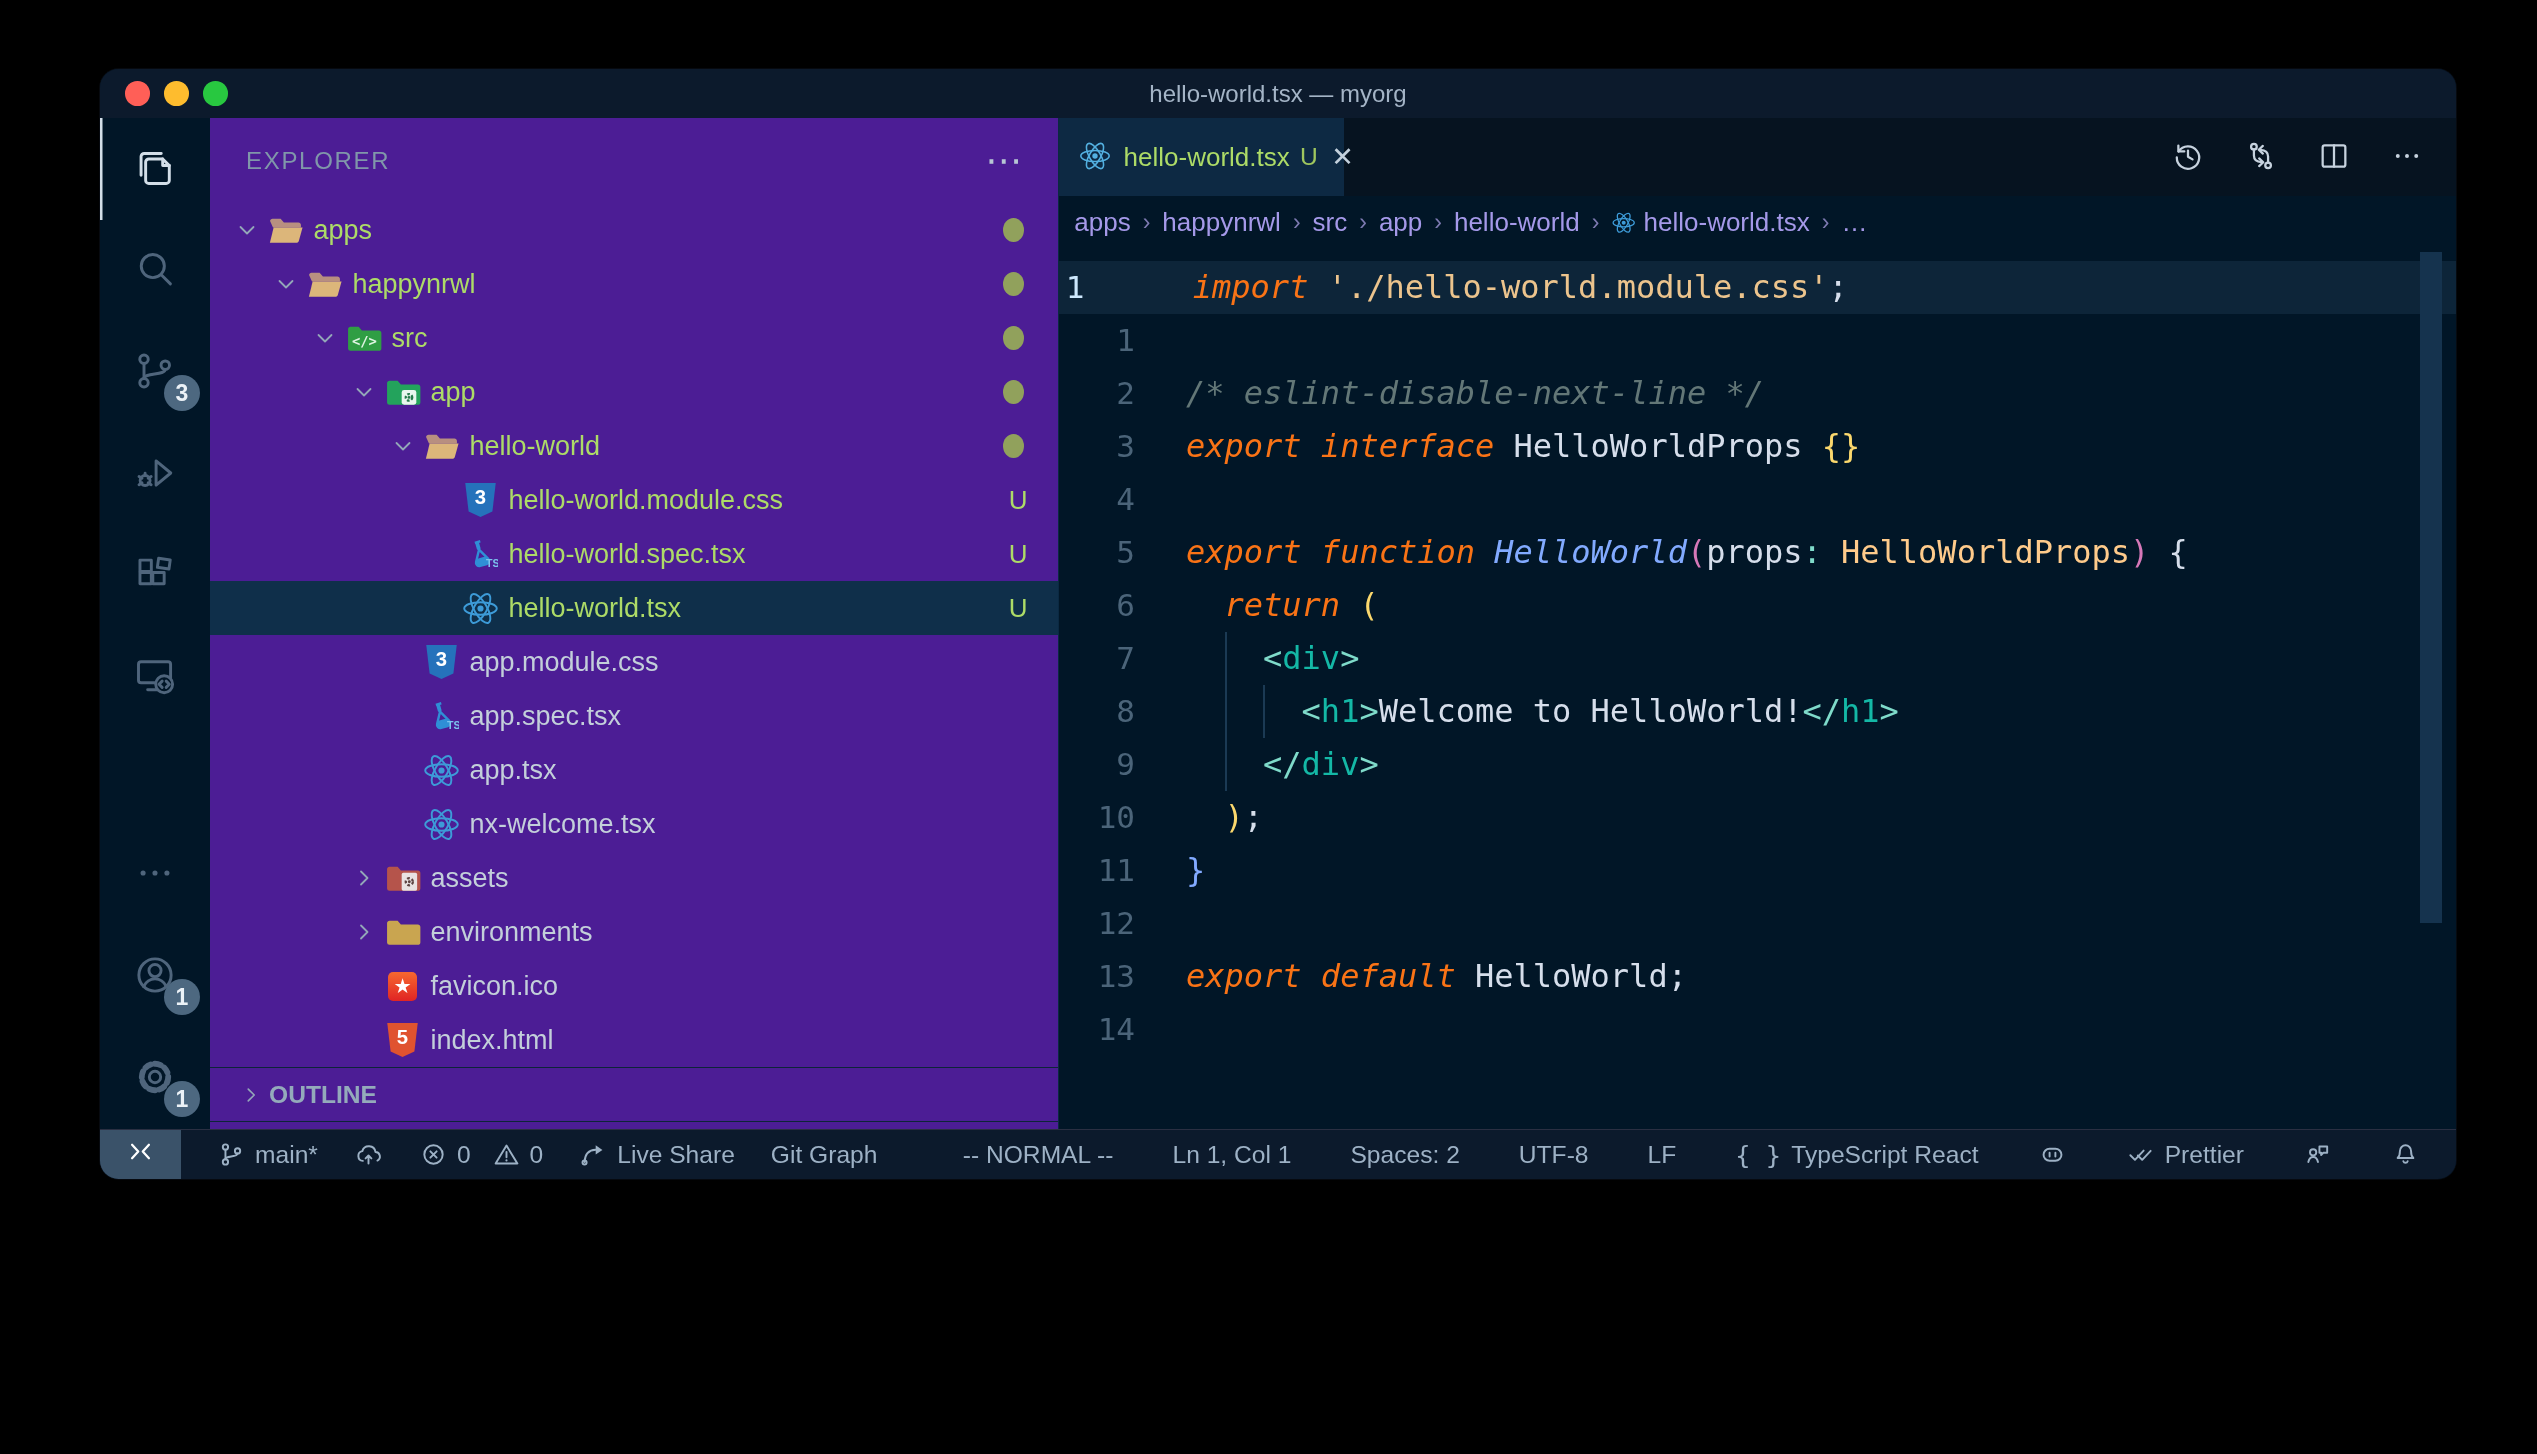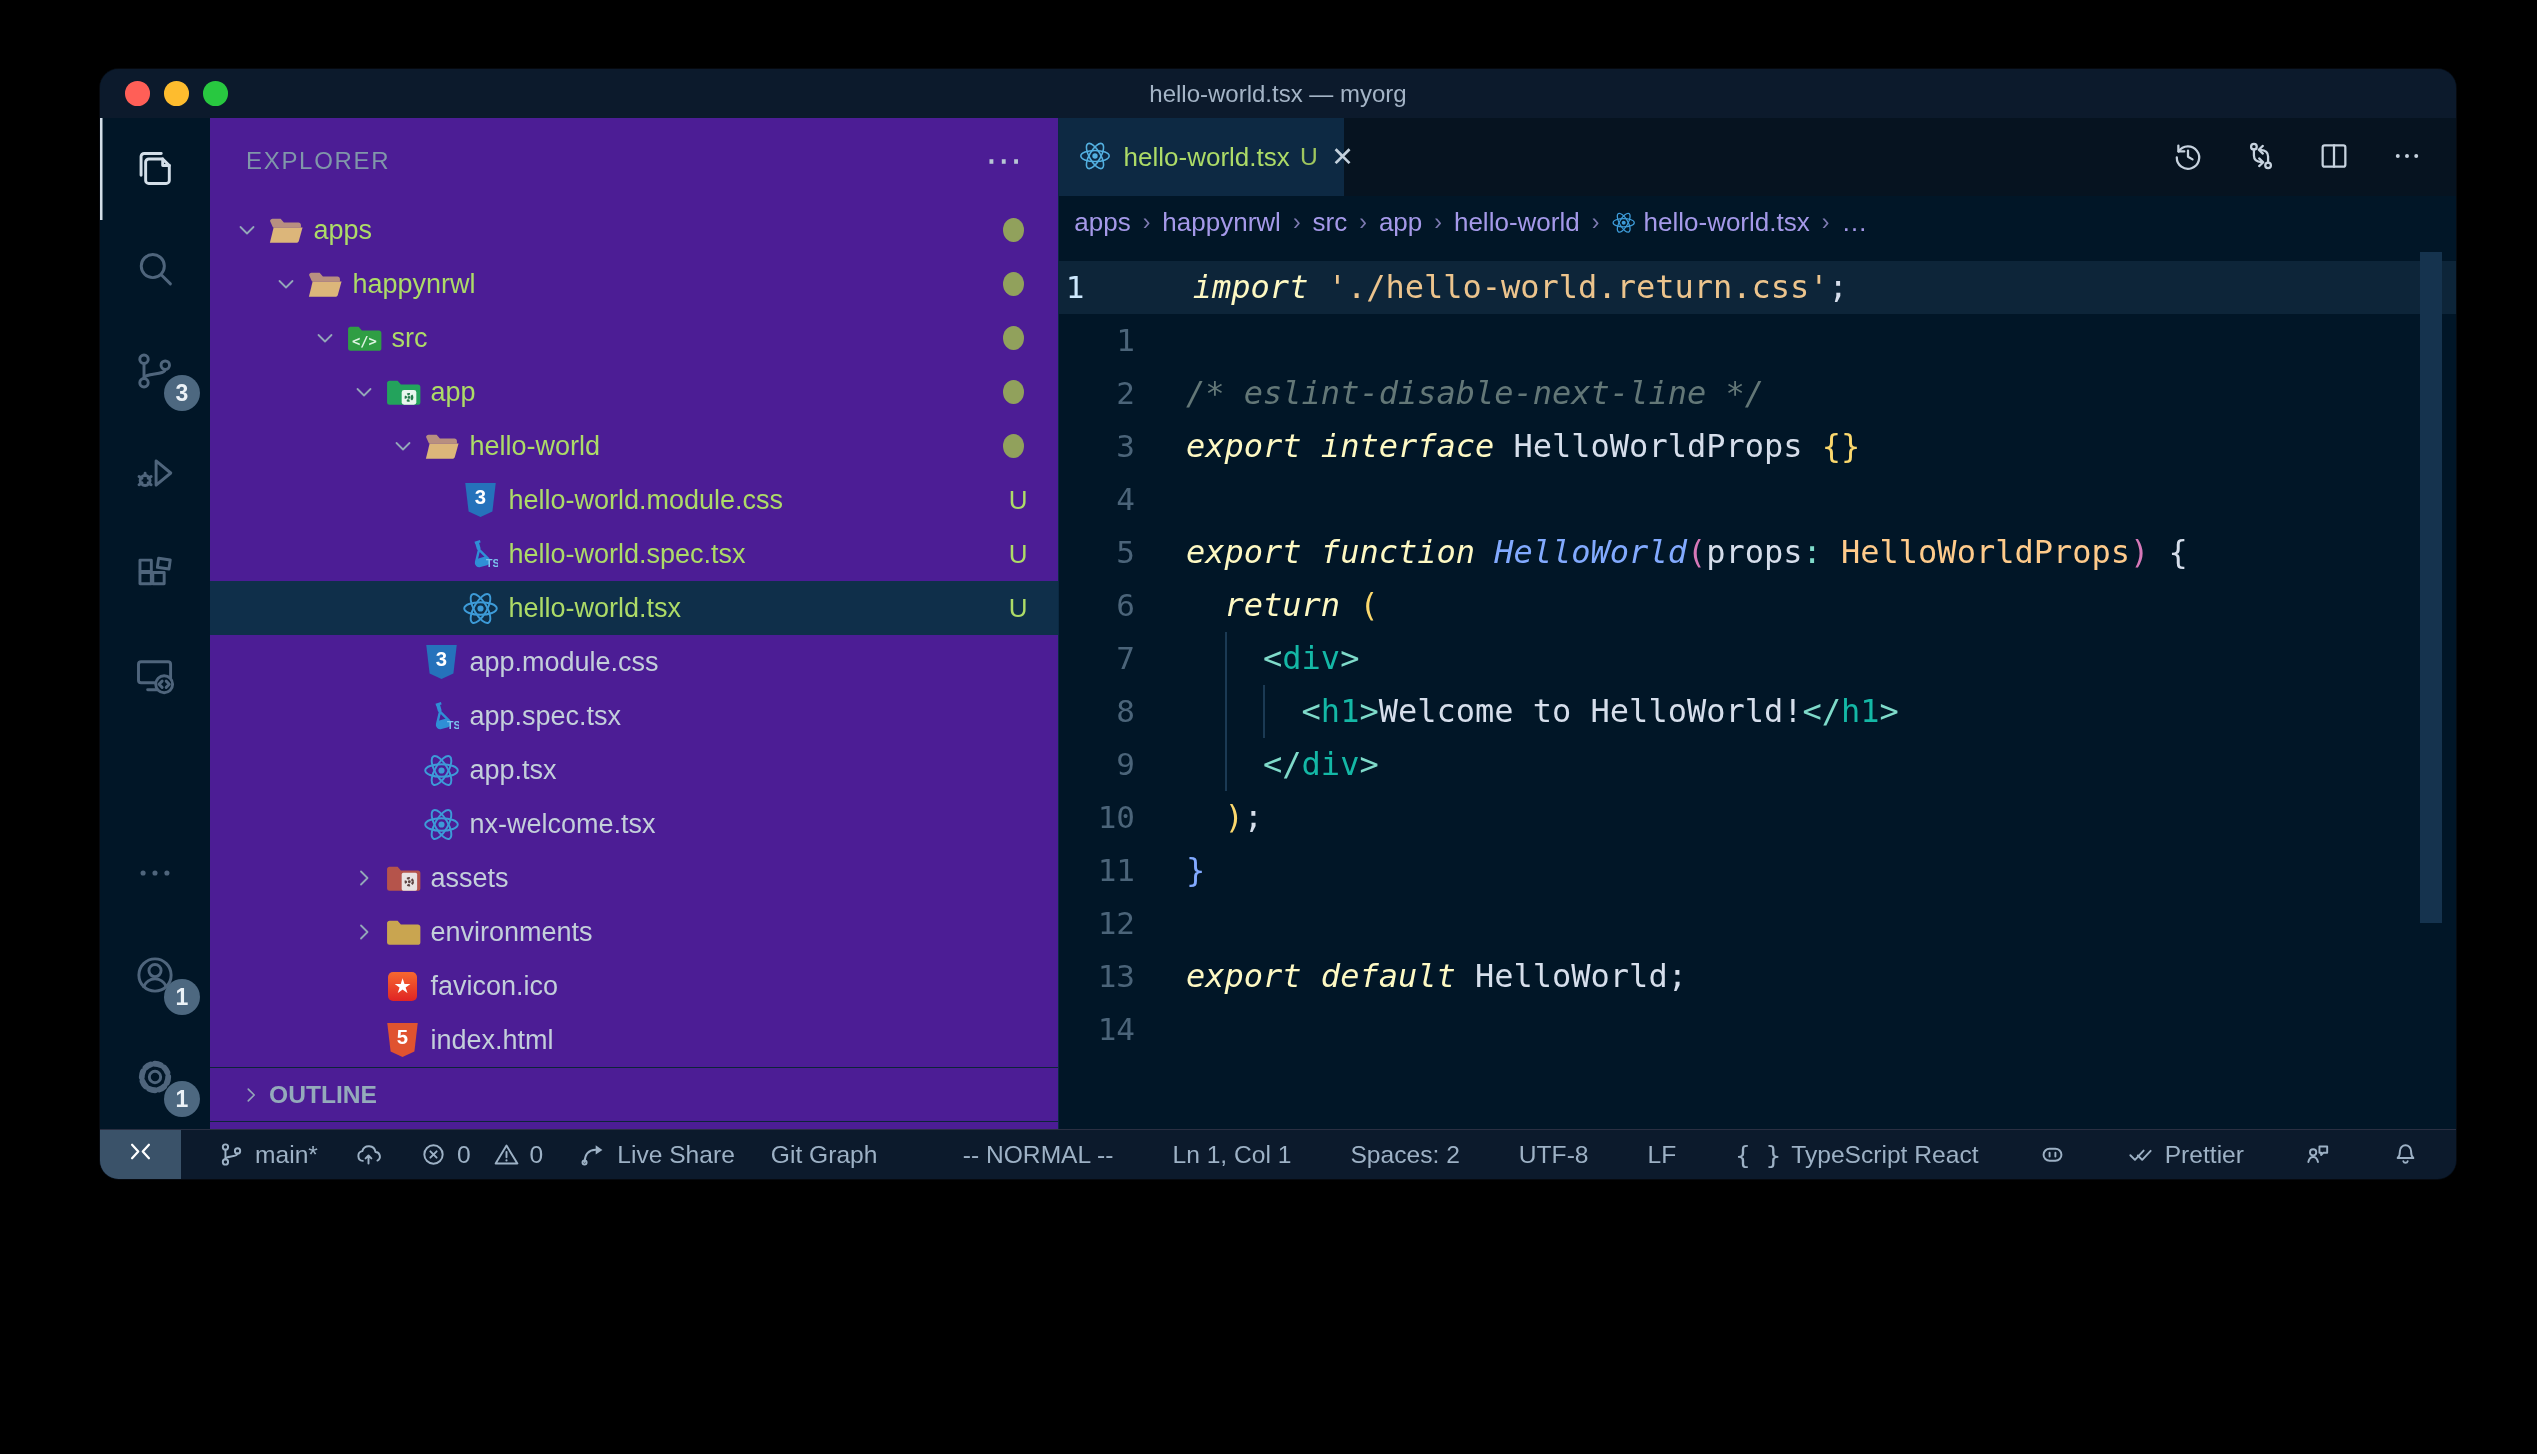--- a/index.html
+++ b/index.html
@@ -55,21 +55,21 @@
   .bc-item .ic{margin-right:6.8px;display:flex;}
   .bc-item .ic svg{width:25.4px;height:25.4px;}
   .bc-sep{color:#7d7ab1;margin:0 12px;font-size:23px;}
   
   .code{flex:1;position:relative;padding-top:12px;font-family:"DejaVu Sans Mono",monospace;font-size:32px;line-height:53px;overflow:hidden;}
   .cline{display:flex;height:53px;position:relative;}
   .cline.active::before{content:'';position:absolute;left:0;right:0;top:0;bottom:0;background:#0d2539;}
   .gut{width:76px;flex:0 0 auto;text-align:right;color:#4b6479;position:relative;z-index:1;font-size:31px;}
   .cline.active .gut{text-align:left;padding-left:6.8px;color:#cde8fd;}
   .ctext{margin-left:51px;position:relative;z-index:1;white-space:pre;}
-  .tk-kw{color:#fef9c3;font-style:italic;}
+  .tk-kw{color:#f97316;font-style:italic;}
   .tk-cm{color:#637777;font-style:italic;}
   .tk-str{color:#ecc48d;}
   .tk-fn{color:#82aaff;font-style:italic;}
   .tk-ty{color:#ffcb8b;}
   .tk-gold{color:#fbd86d;}
   .tk-pink{color:#d678b8;}
   .tk-teal{color:#7fdbca;}
   .tk-tag{color:#14b8a6;}
   .tk-bl{color:#82aaff;}
   .tk-wh{color:#d6deeb;}
@@ -476,21 +476,21 @@
                 <circle cx="12" cy="12" r="1.9" fill="#3d9bd8" stroke="none"></circle>
               </svg>
             </span>hello-world.tsx</span>
           <span class="bc-sep">›</span>
           <span class="bc-item">…</span>
         </div>
       <div class="code">
         <div>
             <div class="cline active">
               <span class="gut">1</span>
-              <span class="ctext"><span class="tk-kw">import</span><span class="tk-wh"> </span><span class="tk-str">'./hello-world.return.css'</span><span class="tk-wh">;</span></span>
+              <span class="ctext"><span class="tk-kw">import</span><span class="tk-wh"> </span><span class="tk-str">'./hello-world.module.css'</span><span class="tk-wh">;</span></span>
             </div>
             <div class="cline">
               <span class="gut">1</span>
               <span class="ctext"></span>
             </div>
             <div class="cline">
               <span class="gut">2</span>
               <span class="ctext"><span class="tk-cm">/* eslint-disable-next-line */</span></span>
             </div>
             <div class="cline">

